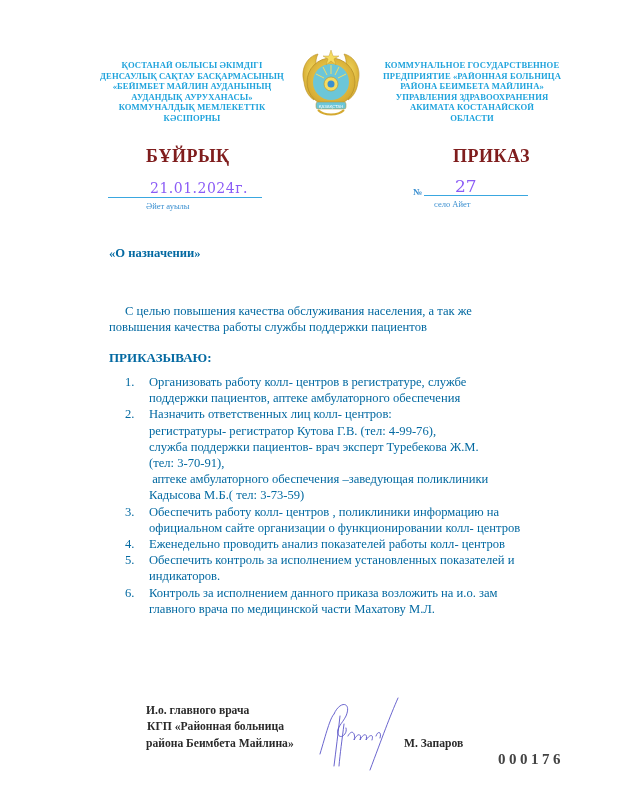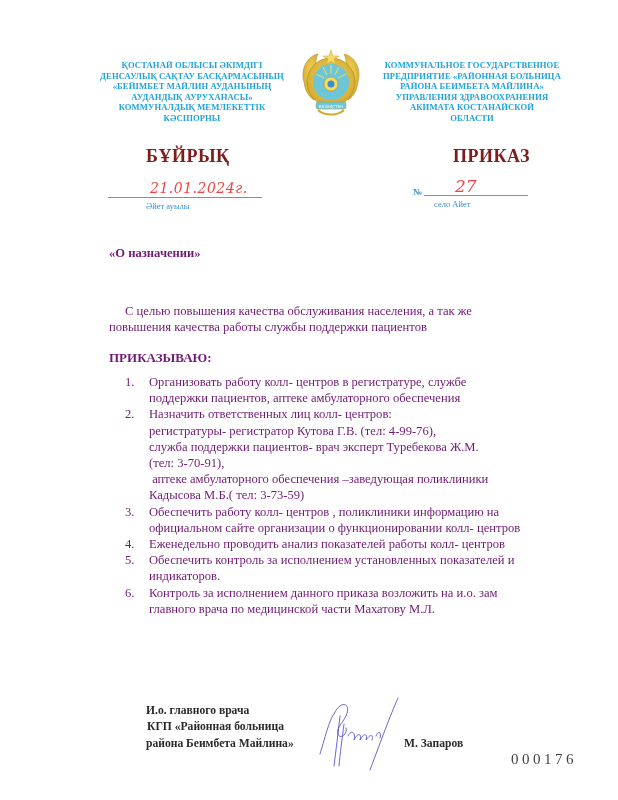--- a/index.html
+++ b/index.html
@@ -5,22 +5,22 @@
     html, body { margin: 0; padding: 0; background: #ffffff; }
     body { width: 618px; height: 800px; position: relative; overflow: hidden;
            font-family: "Liberation Serif", "DejaVu Serif", serif; color: #2a2a2a; }
     .abs { position: absolute; }
     .hdr { font-weight: bold; color: #1fa3dc; font-size: 8.6px; line-height: 10.6px;
            text-align: center; letter-spacing: 0.1px; }
     .hdr div { white-space: nowrap; }
     .title { font-weight: bold; color: #7f1d1d; font-size: 18px; letter-spacing: 0.5px; }
     .line { height: 1px; background: #3aa7e0; }
     .small-blue { color: #3a8fd0; font-size: 8.5px; }
-    .hand { color: #ef4444; font-family: "DejaVu Serif", serif; font-style: italic; }
-    .body-text { font-size: 12.6px; line-height: 16.2px; color: #701a75; }
+    .hand { color: #8b5cf6; font-family: "DejaVu Serif", serif; }
+    .body-text { font-size: 12.6px; line-height: 16.2px; color: #0369a1; }
     .bold { font-weight: bold; }
     ol.items { margin: 0; padding: 0; list-style: none; }
     ol.items li { position: relative; padding-left: 24px; white-space: nowrap; }
     ol.items li .num { position: absolute; left: 0; top: 0; }
     .sign { font-weight: bold; font-size: 11.6px; line-height: 16.4px; color: #2a2a2a; white-space: nowrap; }
     .serial { font-size: 15px; letter-spacing: 3.5px; color: #444; font-family: "Liberation Serif", serif; }
   </style>
 </head>
 <body>
 
@@ -150,13 +150,13 @@
       <path d="M36 42 C40 34 44 40 42 46 C46 38 50 40 48 46 C52 38 56 40 54 46 C58 40 62 40 60 46"></path>
       <path d="M64 42 C66 36 70 38 68 44"></path>
       <path d="M86 4 C78 22 70 44 58 76"></path>
       <path d="M8 60 C14 40 18 24 22 20"></path>
     </g>
   </svg>
 </div>
 
 <div class="abs sign" style="left:404px; top:736px;">М. Запаров</div>
 
-<div class="abs serial" style="left:511px; top:751px;">000176</div>
+<div class="abs serial" style="left:498px; top:751px;font-weight:bold;">000176</div>
 
 </body></html>

